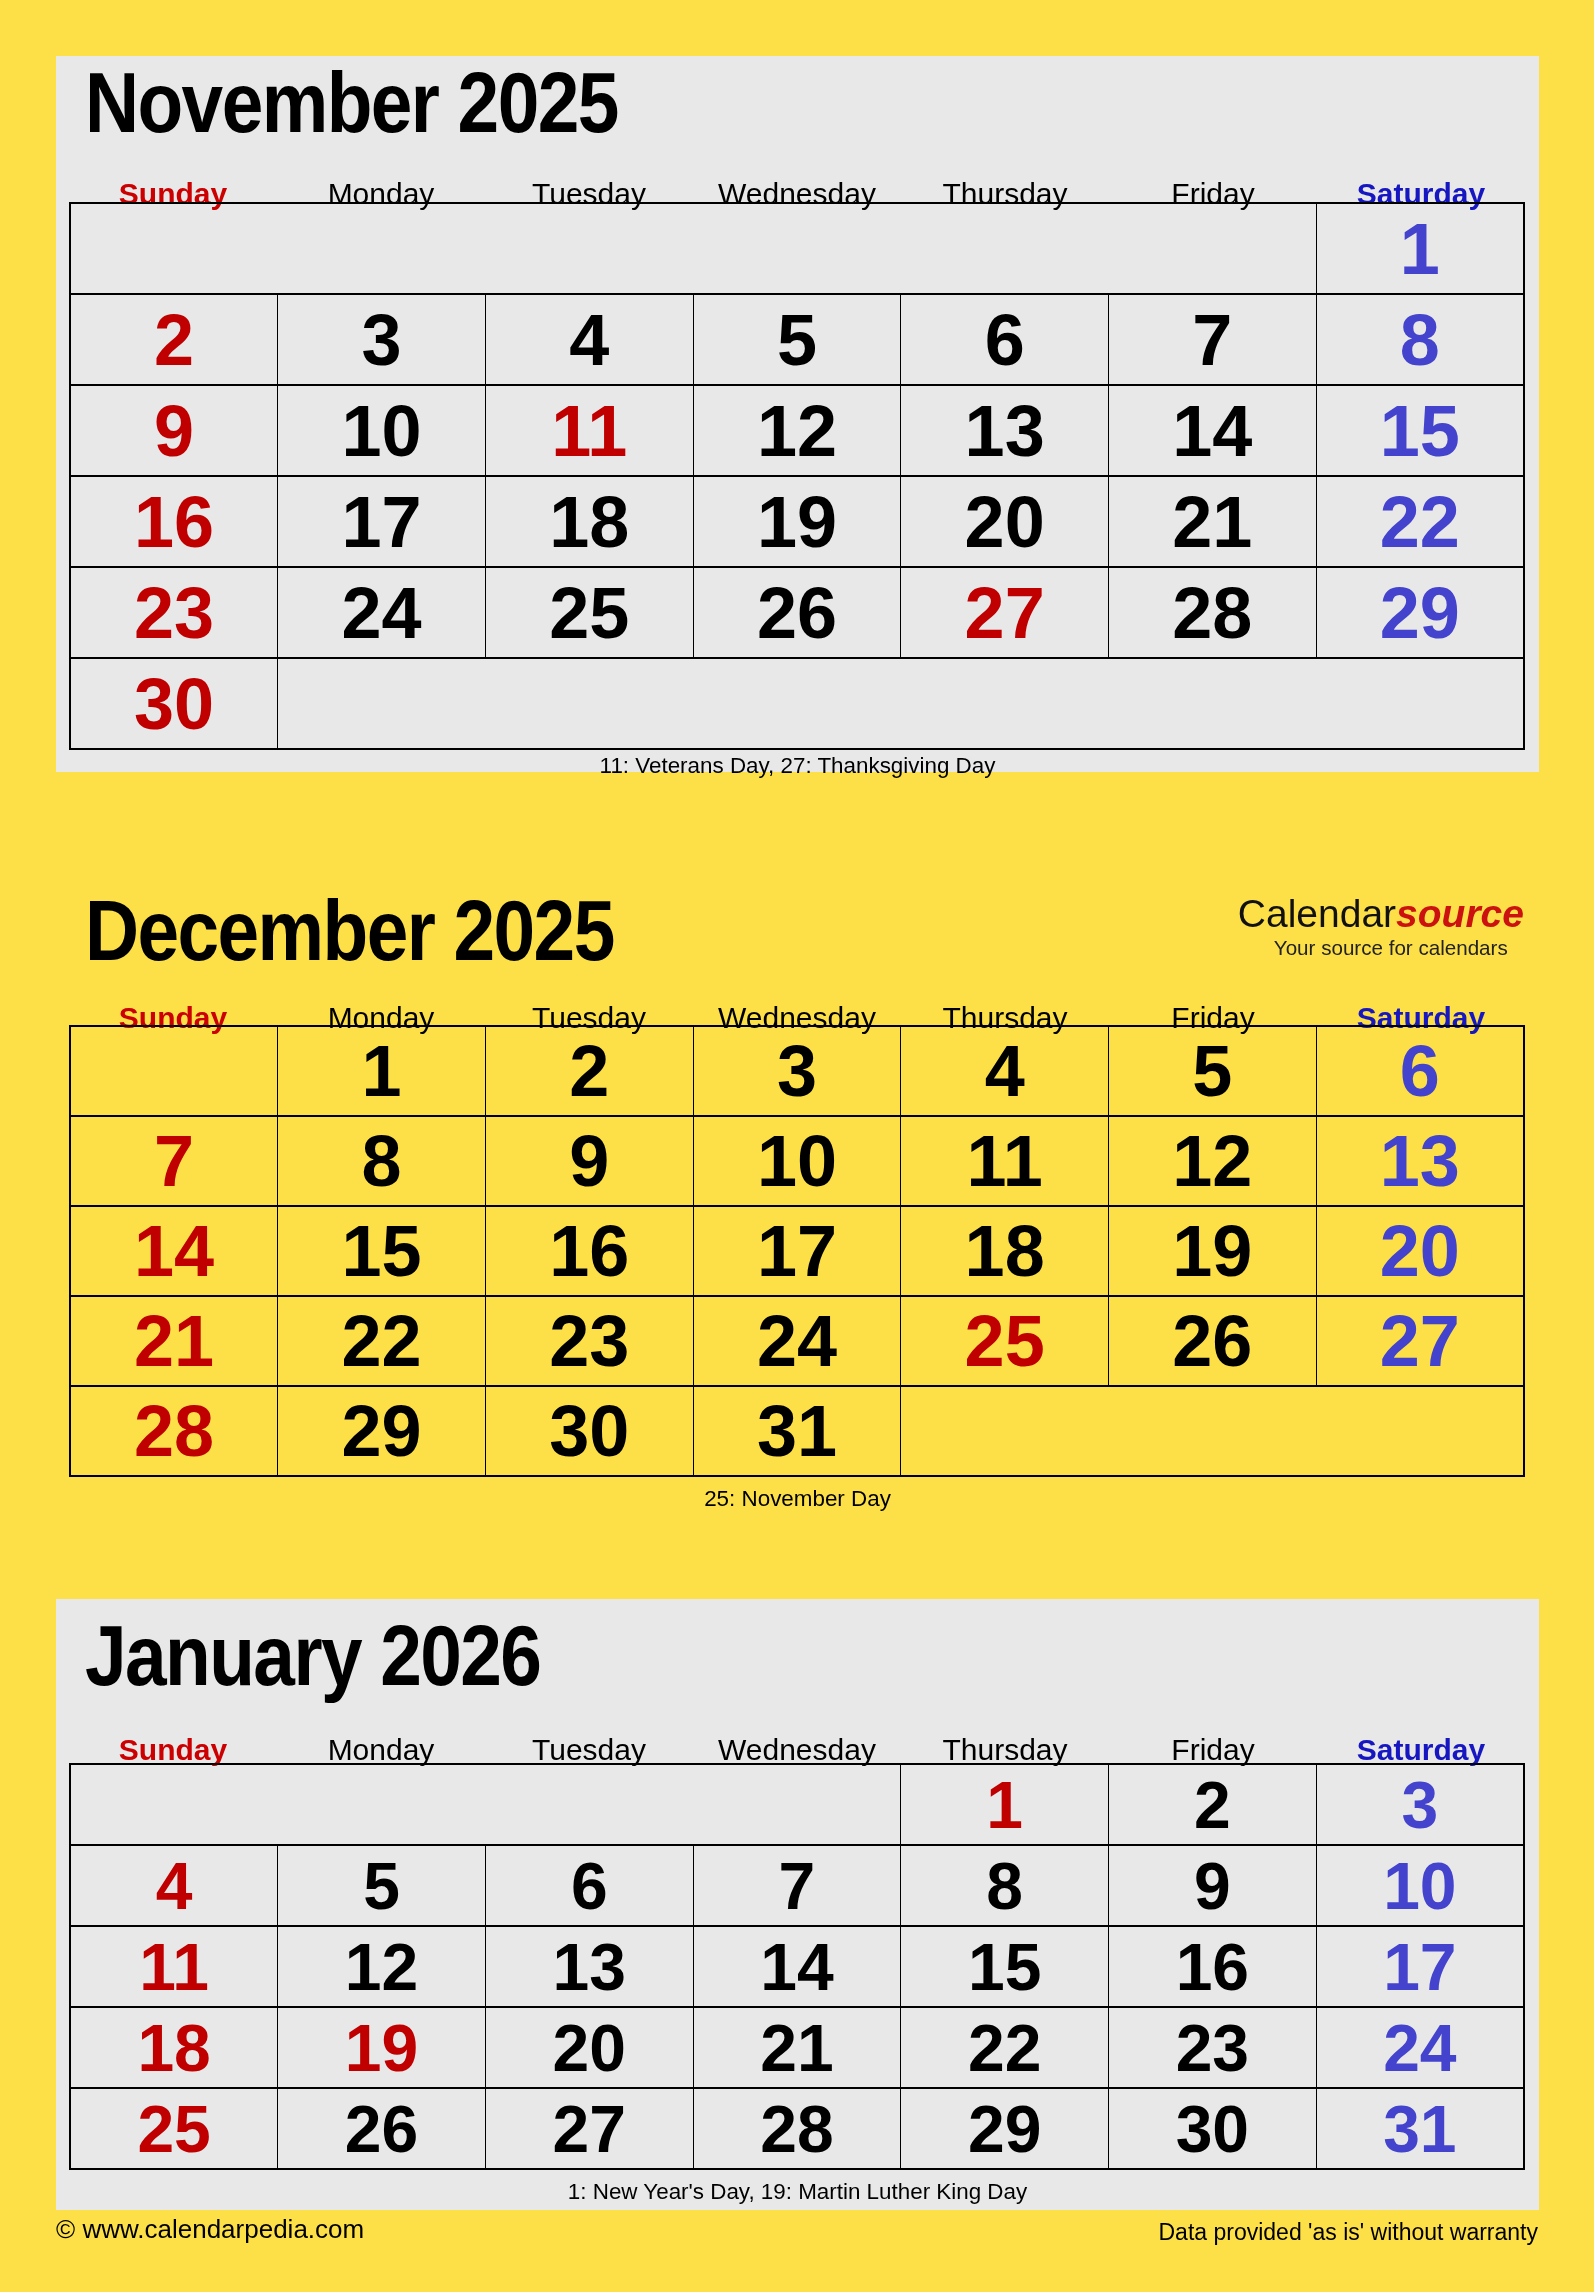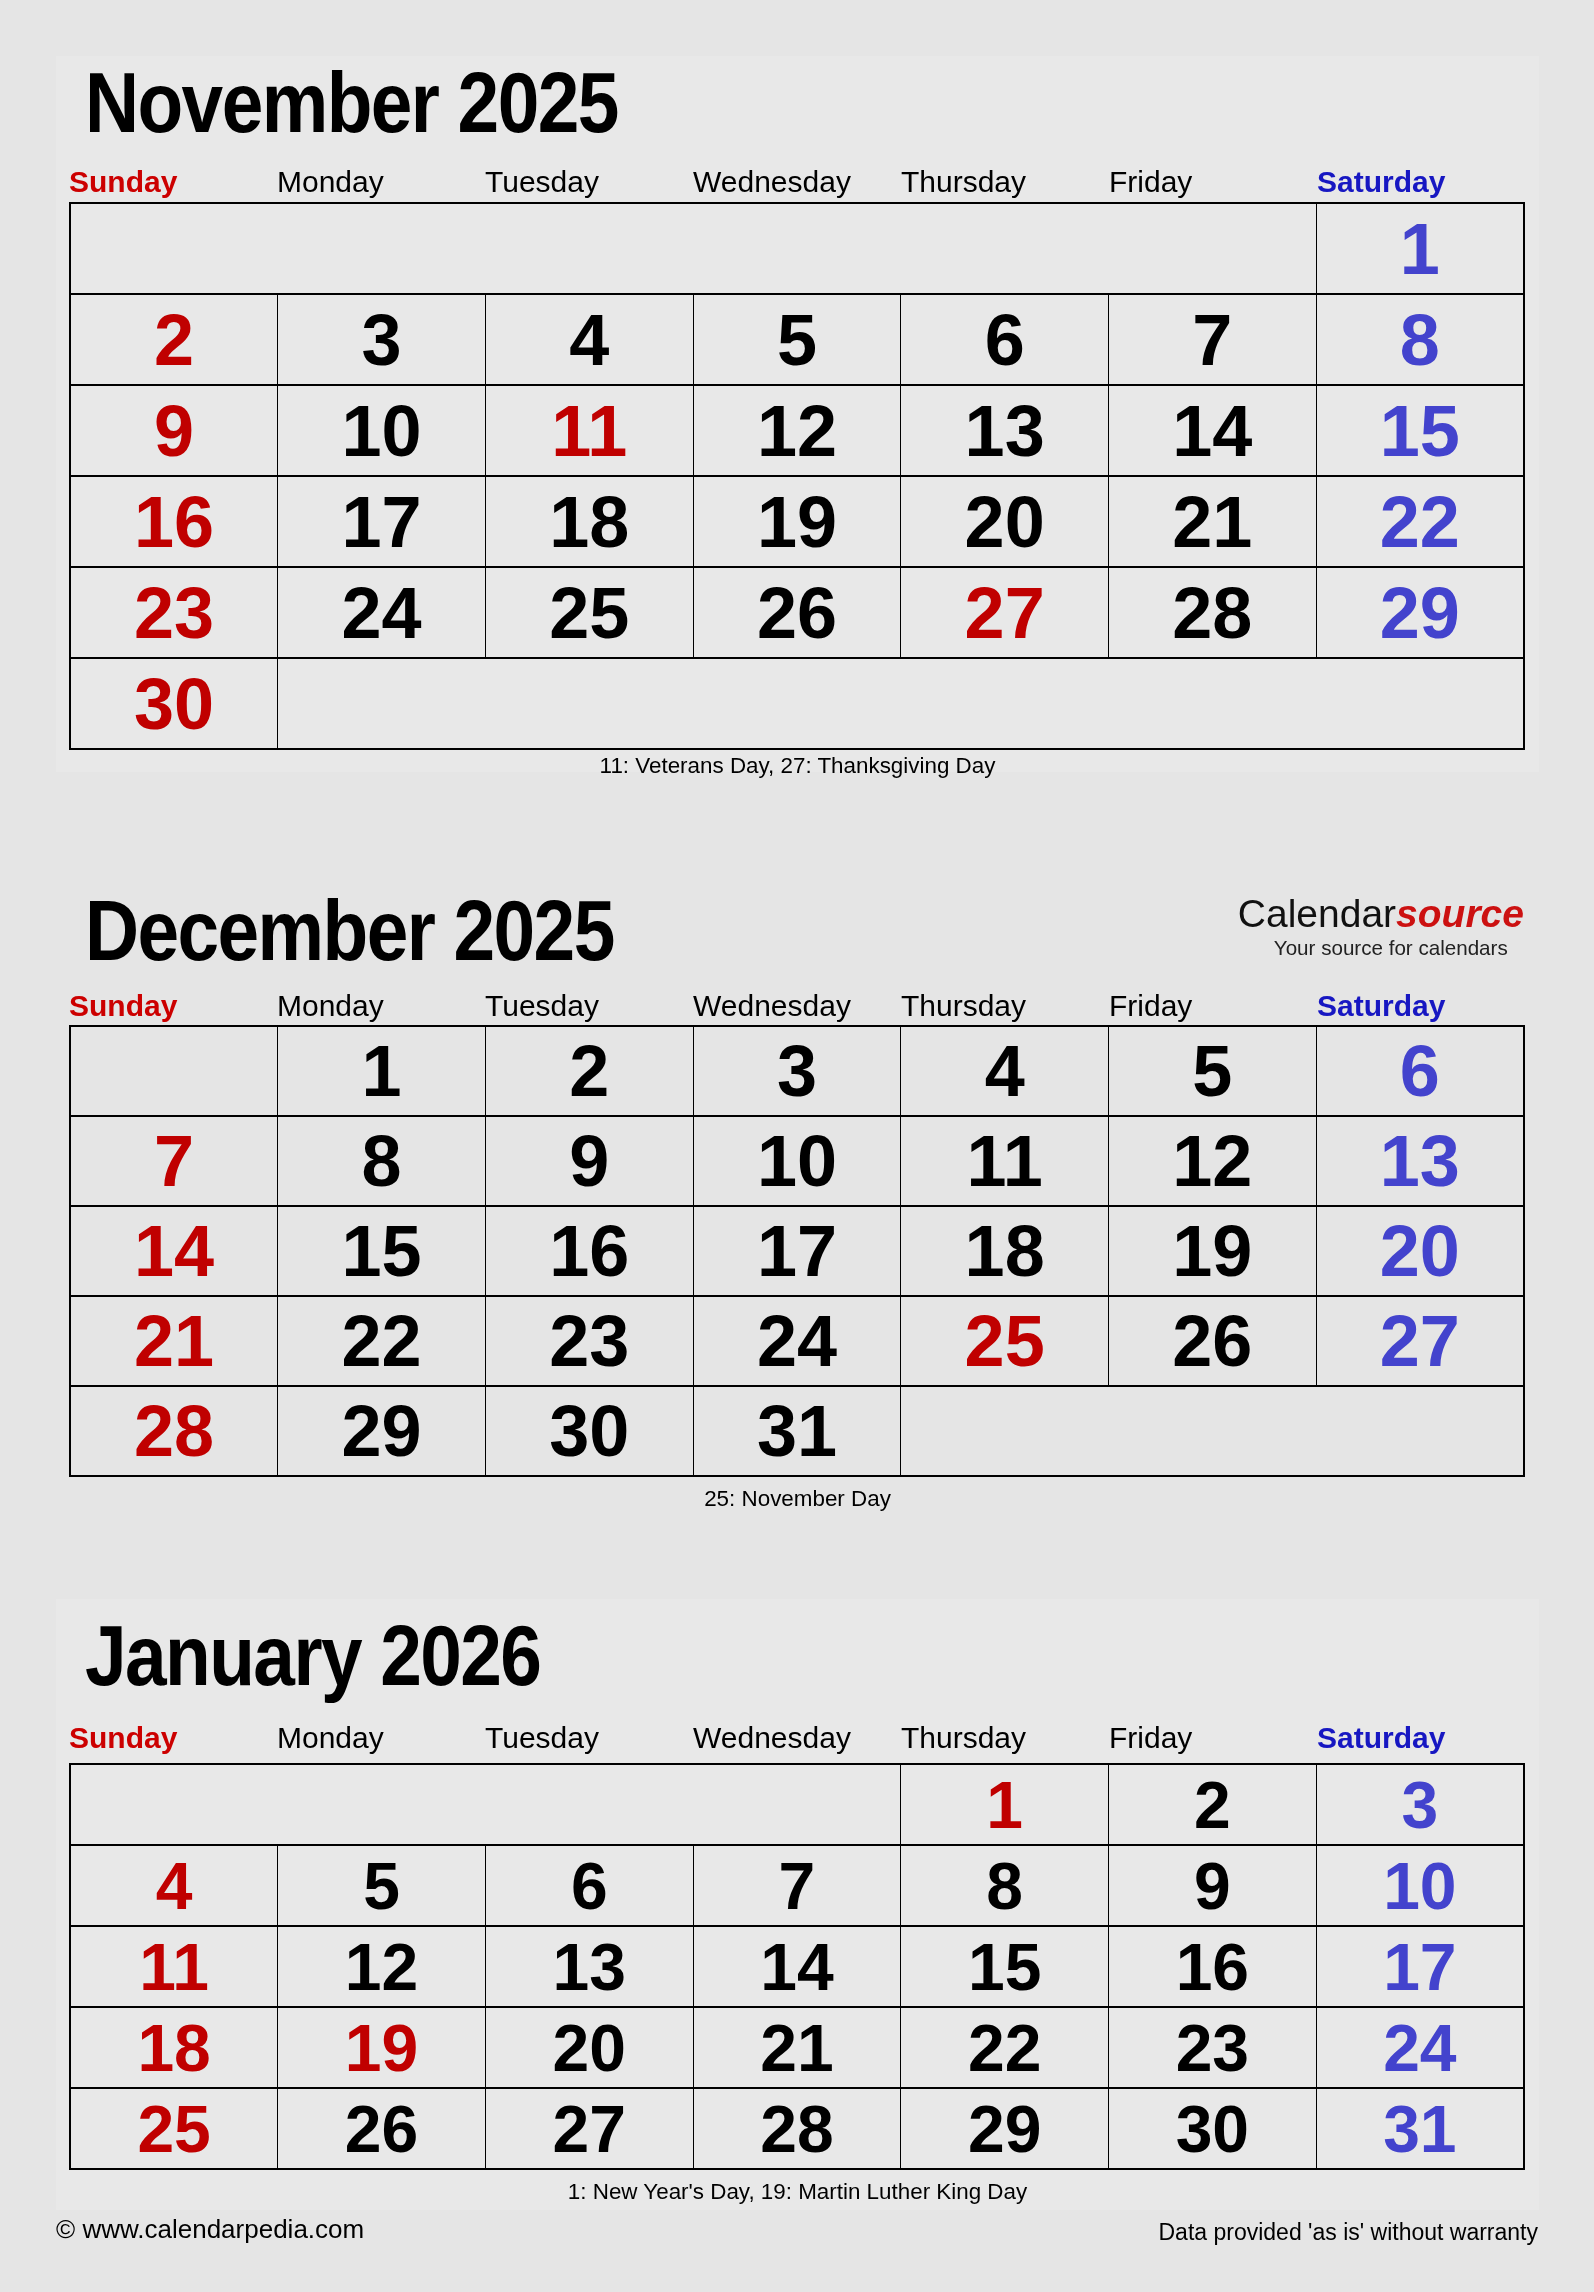--- a/index.html
+++ b/index.html
@@ -1,31 +1,31 @@
 <!DOCTYPE html>
 <html style="font-size:14.3px"><head>
 <meta charset="utf-8">
 <style>
   html,body{margin:0;padding:0;background:#fff;}
-  .page{position:relative;width:1594px;height:2293px;background:#e5e5e5;
+  .page{position:relative;width:1594px;height:2293px;background:#fde047;
         font-family:"Liberation Sans",sans-serif;overflow:hidden;}
   .panel{position:absolute;left:56px;width:1483px;background:#e8e8e8;}
   .panel.p-nov{top:56px;height:716px;}
   .panel.p-jan{top:1599px;height:611px;}
   .month-title{position:absolute;left:85px;margin:0;font-weight:bold;font-size:86px;
         line-height:1;letter-spacing:-1.8px;color:#000;white-space:nowrap;
         transform:scaleX(.87);transform-origin:0 0;}
   .t-nov{top:59px;}
   .t-dec{top:887px;}
   .t-jan{top:1612px;}
   .wd-row{position:absolute;left:69px;width:1456px;display:flex;}
   .w-nov{top:165px;}
   .w-dec{top:989px;}
   .w-jan{top:1721px;}
-  .wd{flex:1;text-align:left;font-size:30px;line-height:34px;color:#000;}
+  .wd{flex:1;text-align:center;font-size:30px;line-height:34px;color:#000;margin-top:12px;}
   .wd[data-color="red"]{color:#cc0000;font-weight:bold;}
   .wd[data-color="blue"]{color:#1717c2;font-weight:bold;}
   table.cal{position:absolute;left:69px;width:1456px;border-collapse:collapse;
         table-layout:fixed;border:2.7px solid #000;}
   .cal td{border:1.8px solid #000;border-top-width:2.7px;border-bottom-width:2.7px;
         text-align:center;vertical-align:middle;padding:0;}
   .cal.c-nov{top:202px;}  .cal.c-nov td{height:89px;}
   .cal.c-dec{top:1025px;} .cal.c-dec td{height:88px;}
   .cal.c-jan{top:1763px;} .cal.c-jan td{height:79px;}
   .num{font-weight:bold;font-size:72px;color:#000;}

